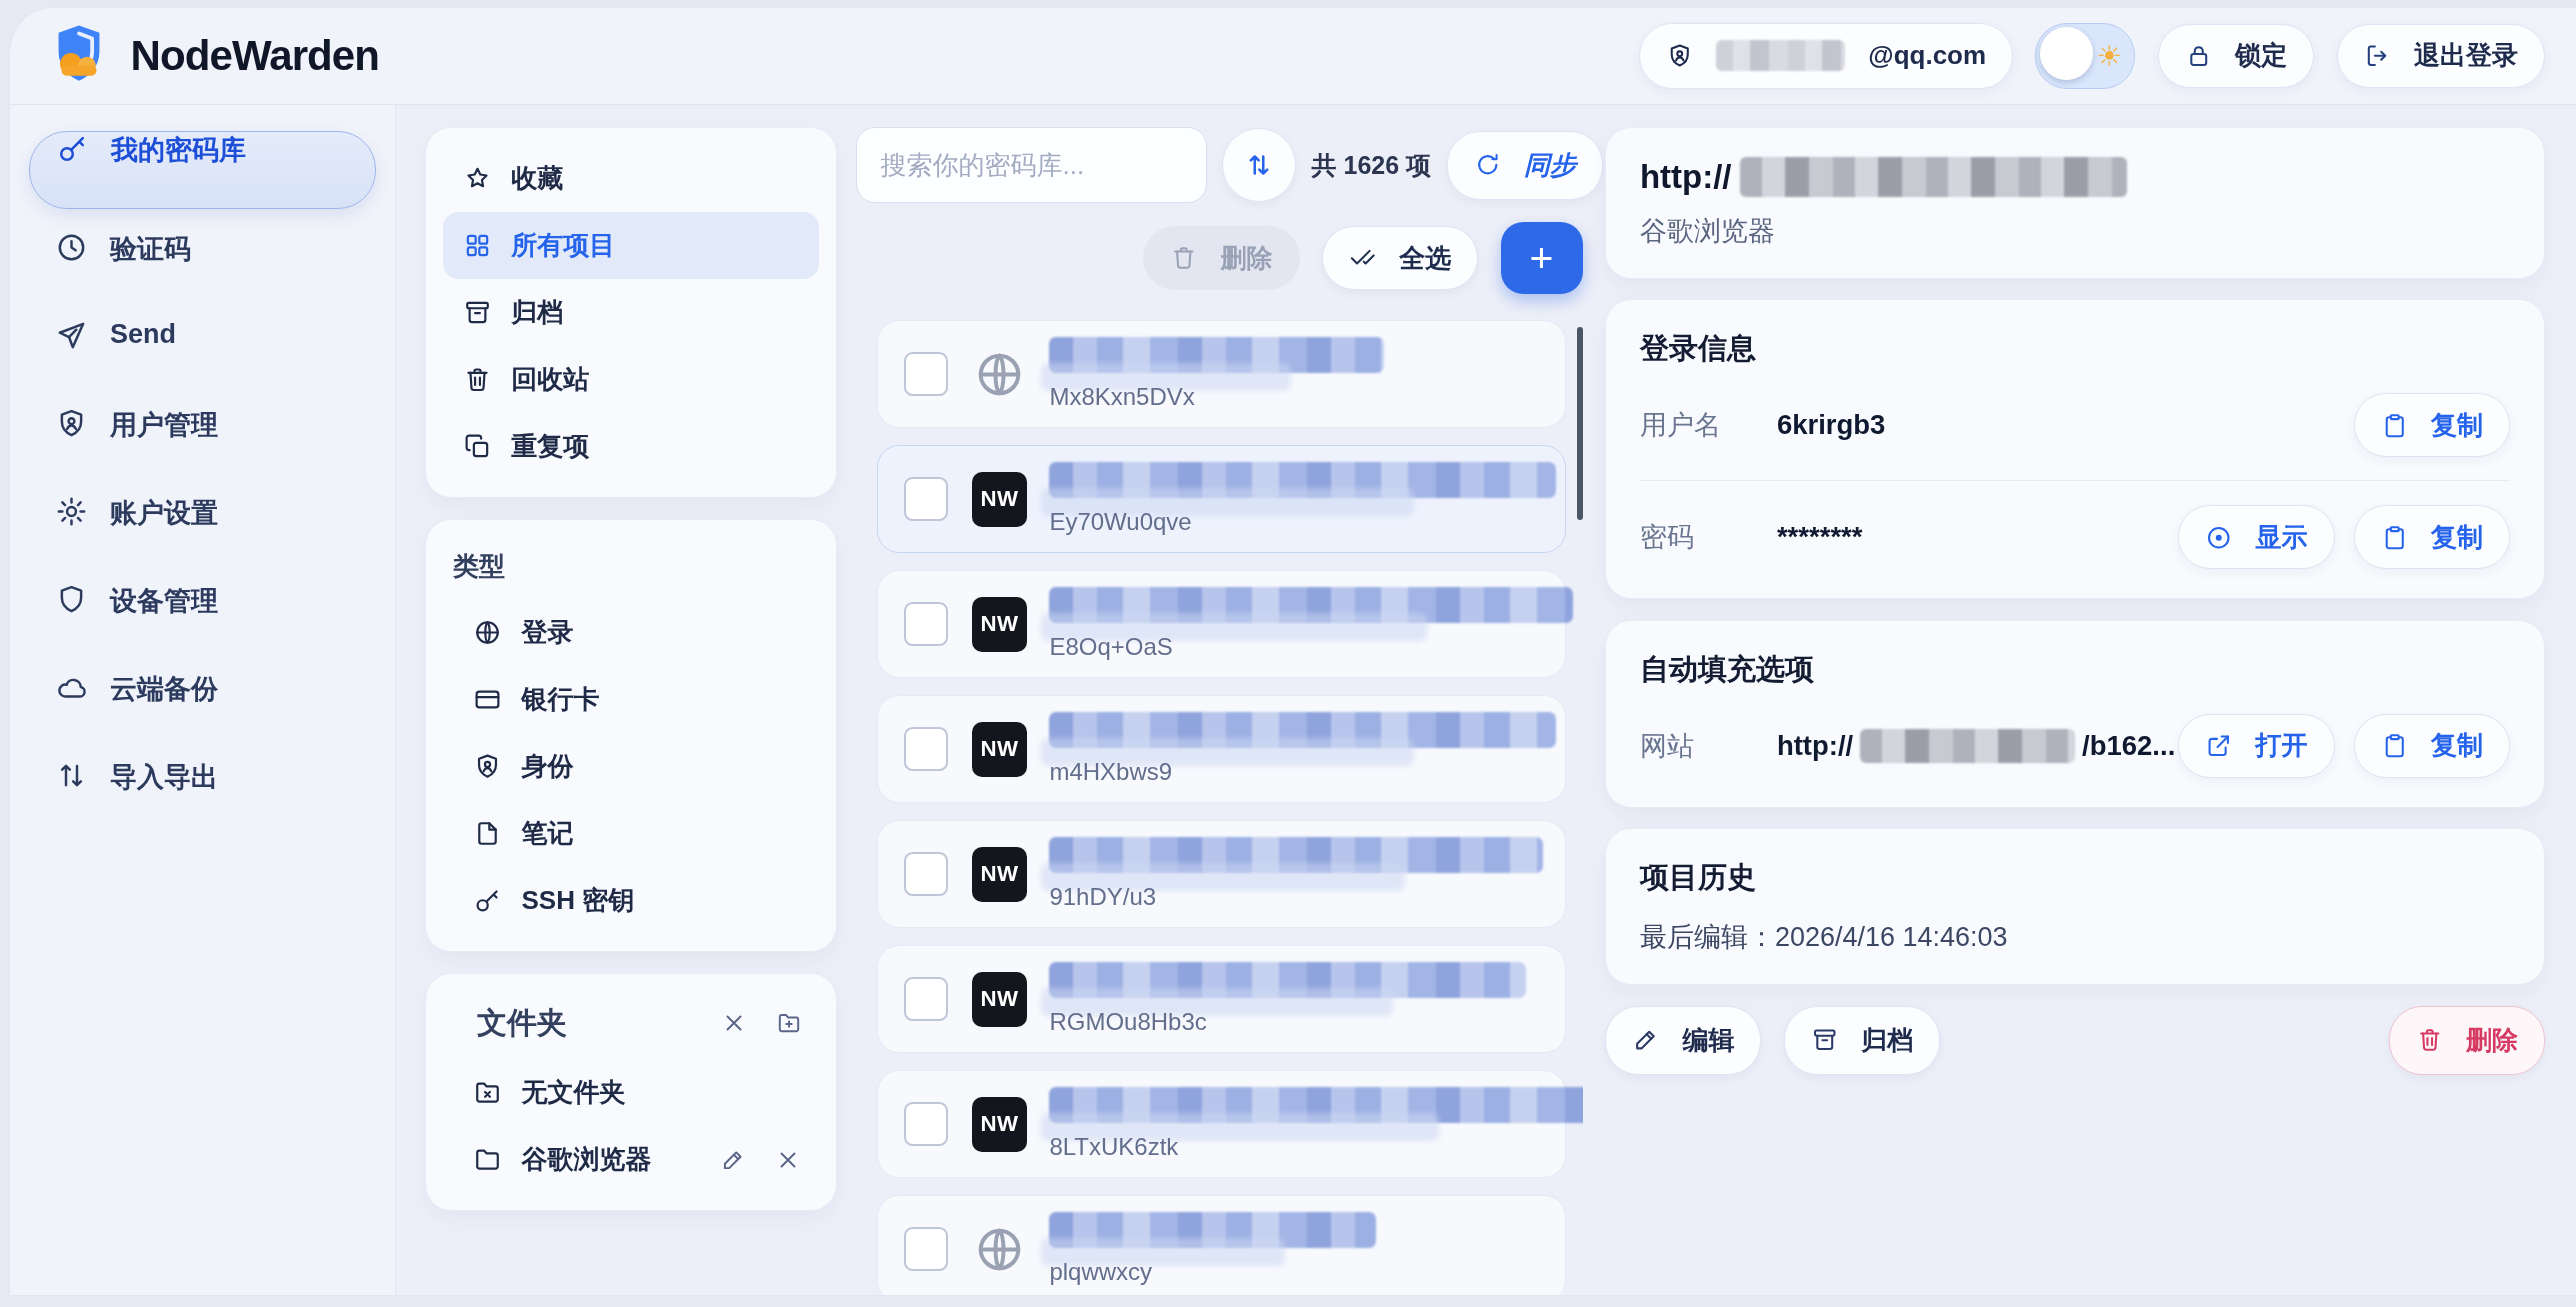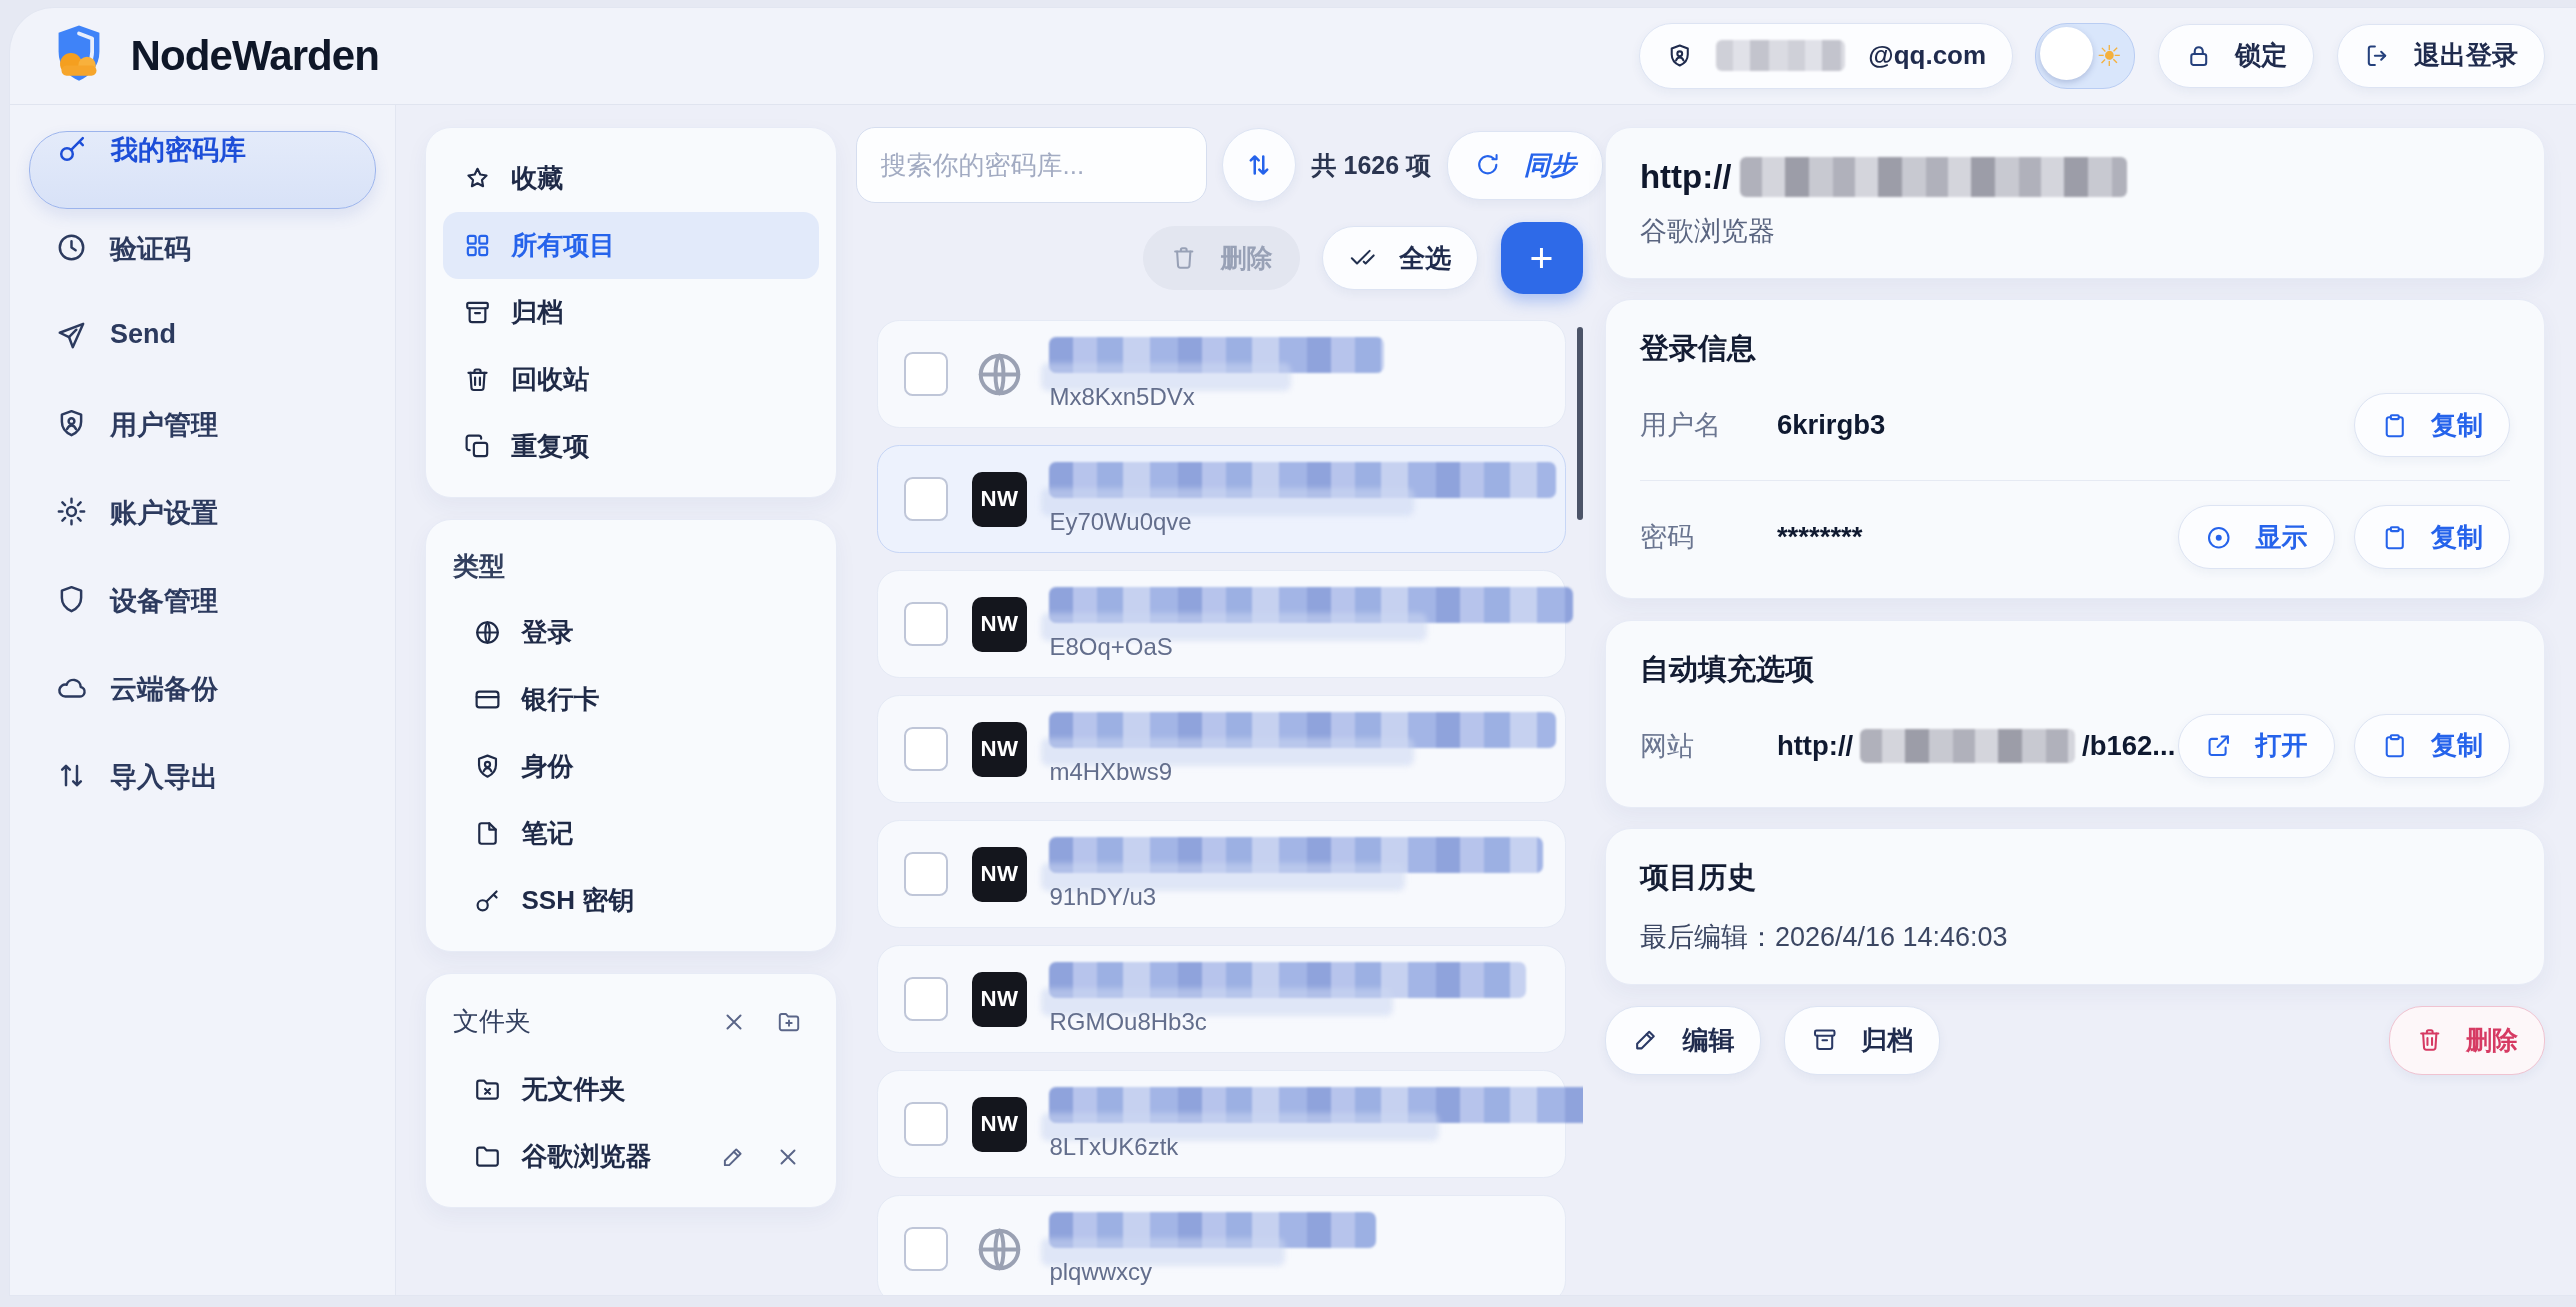--- a/index.html
+++ b/index.html
@@ -35,21 +35,21 @@
   
   .filters{width:412px;flex:none;}
   .card{background:#f8fafd;border:1.7px solid #e7ebf6;border-radius:26px;box-shadow:0 8.6px 22.3px rgba(35,50,110,.05);}
   .fcard{padding:17px;margin-bottom:20.6px;}
   .fitem{display:flex;align-items:center;gap:19px;height:67px;padding:0 20.6px;border-radius:15.5px;font-size:26px;font-weight:600;color:#1f2a47;cursor:pointer;}
   .fitem svg{width:29px;height:29px;flex:none;}
   .fitem.active{background:#e2eafa;color:#2563eb;}
   .fcard .sec-title{font-size:26px;font-weight:800;color:#33405f;padding:12px 10.3px 15.5px;}
   .fcard .indent{margin-left:10.3px;}
   .folder-hdr{display:flex;align-items:center;padding:12px 10.3px 15.5px;}
-  .folder-hdr .sec-t{font-size:26px;font-weight:400;color:#33405f;}
+  .folder-hdr .sec-t{font-size:30px;font-weight:700;color:#33405f;margin-left:24px;}
   .folder-hdr .ic-btn{margin-left:auto;}
   .ic-btn{width:38px;height:38px;display:inline-flex;align-items:center;justify-content:center;color:#5a6588;cursor:pointer;background:none;border:none;padding:0;}
   .ic-btn svg{width:26px;height:26px;}
   .ic-btn + .ic-btn{margin-left:17px;}
   .frow{display:flex;align-items:center;}
   .frow .fitem{flex:1;}
   
   .vault{width:727px;flex:none;margin-left:19px;display:flex;flex-direction:column;}
   .toolbar1{display:flex;align-items:center;gap:15.5px;}
   .search{width:351px;height:76px;border-radius:19px;border:1.7px solid #d6deef;background:#fdfeff;font-size:26px;color:#2a3550;padding:0 24px;outline:none;box-sizing:border-box;font-family:inherit;}

